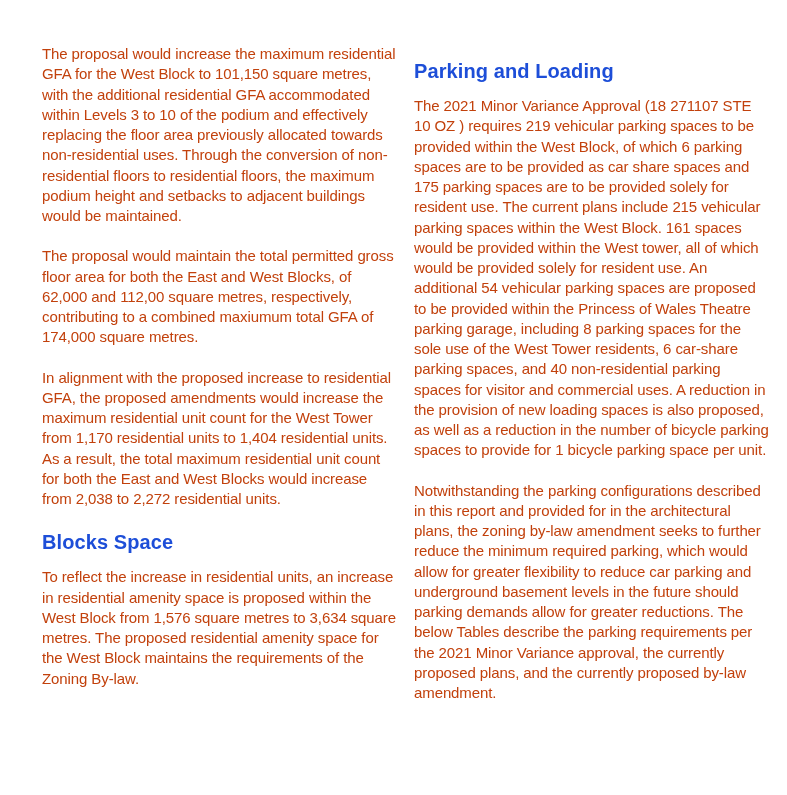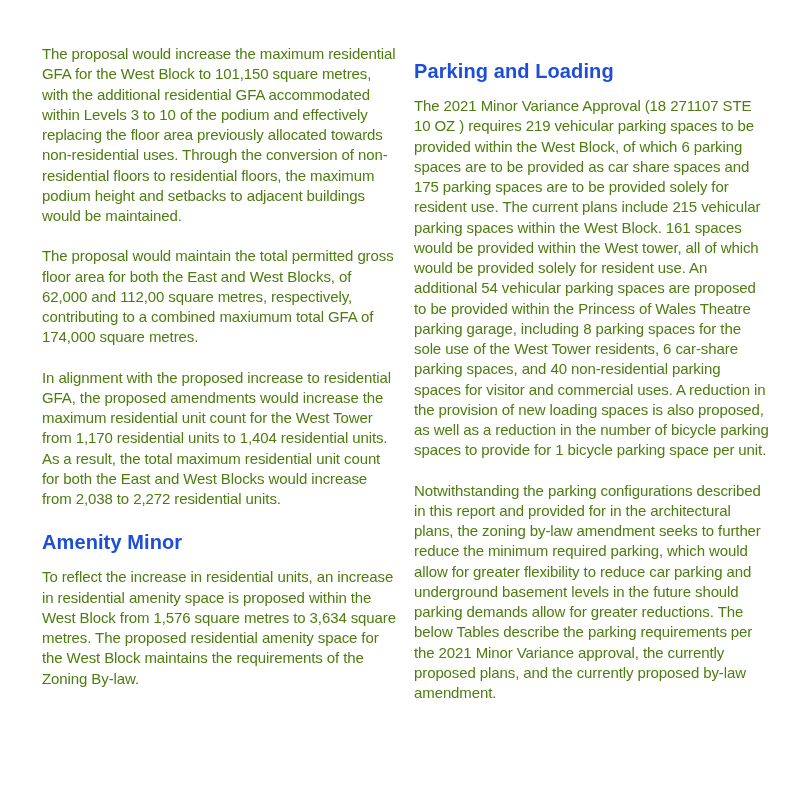--- a/index.html
+++ b/index.html
@@ -20,21 +20,21 @@
     display: flex;
     gap: 16px;
   }
   .col {
     width: 356px;
     flex: 0 0 356px;
   }
   p.body-text {
     font-size: 15px;
     line-height: 20.25px;
-    color: #4d7c0f;
+    color: #c2410c;
     margin: 0 0 20px 0;
     letter-spacing: -0.1px;
   }
   h2.section-heading {
     font-size: 20px;
     line-height: 26px;
     font-weight: bold;
     color: #1d4ed8;
     margin: 15px 0 12px 0;
     letter-spacing: 0.1px;
@@ -48,21 +48,21 @@
 
 <div class="page">
   <div class="columns">
 
     <div class="col">
       <p class="body-text">The proposal would increase the maximum residential GFA for the West Block to 101,150 square metres, with the additional residential GFA accommodated within Levels 3 to 10 of the podium and effectively replacing the floor area previously allocated towards non-residential uses. Through the conversion of non-residential floors to residential floors, the maximum podium height and setbacks to adjacent buildings would be maintained.</p>
       <p class="body-text">The proposal would maintain the total permitted gross floor area for both the East and West Blocks, of 62,000 and 112,00 square metres, respectively, contributing to a combined maxiumum total GFA of 174,000 square metres.</p>
 
       <p class="body-text">In alignment with the proposed increase to residential GFA, the proposed amendments would increase the maximum residential unit count for the West Tower from 1,170 residential units to 1,404 residential units. As a result, the total maximum residential unit count for both the East and West Blocks would increase from 2,038 to 2,272 residential units.</p>
 
-      <h2 class="section-heading">Amenity Minor</h2>
+      <h2 class="section-heading">Blocks Space</h2>
       <p class="body-text">To reflect the increase in residential units, an increase in residential amenity space is proposed within the West Block from 1,576 square metres to 3,634 square metres. The proposed residential amenity space for the West Block maintains the requirements of the Zoning By-law.</p>
     </div>
 
     <div class="col">
       <h2 class="section-heading">Parking and Loading</h2>
       <p class="body-text">The 2021 Minor Variance Approval (18 271107 STE 10 OZ ) requires 219 vehicular parking spaces to be provided within the West Block, of which 6 parking spaces are to be provided as car share spaces and 175 parking spaces are to be provided solely for resident use. The current plans include 215 vehicular parking spaces within the West Block. 161 spaces would be provided within the West tower, all of which would be provided solely for resident use. An additional 54 vehicular parking spaces are proposed to be provided within the Princess of Wales Theatre parking garage, including 8 parking spaces for the sole use of the West Tower residents, 6 car-share parking spaces, and 40 non-residential parking spaces for visitor and commercial uses. A reduction in the provision of new loading spaces is also proposed, as well as a reduction in the number of bicycle parking spaces to provide for 1 bicycle parking space per unit.</p>
       <p class="body-text">Notwithstanding the parking configurations described in this report and provided for in the architectural plans, the zoning by-law amendment seeks to further reduce the minimum required parking, which would allow for greater flexibility to reduce car parking and underground basement levels in the future should parking demands allow for greater reductions. The below Tables describe the parking requirements per the 2021 Minor Variance approval, the currently proposed plans, and the currently proposed by-law amendment.</p>
     </div>
 
   </div>

